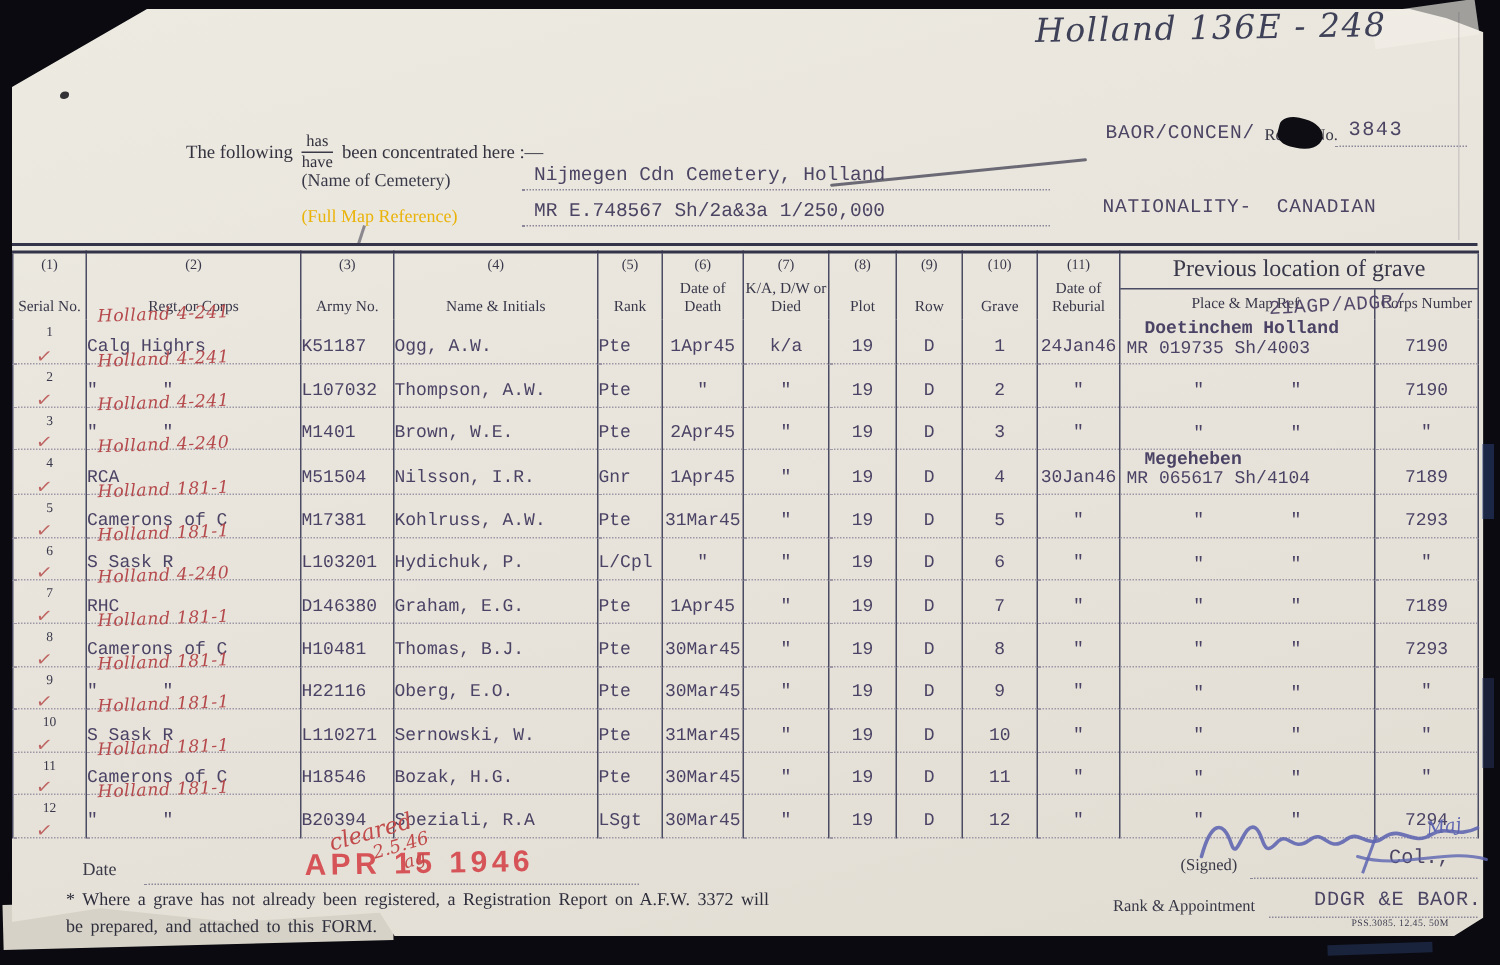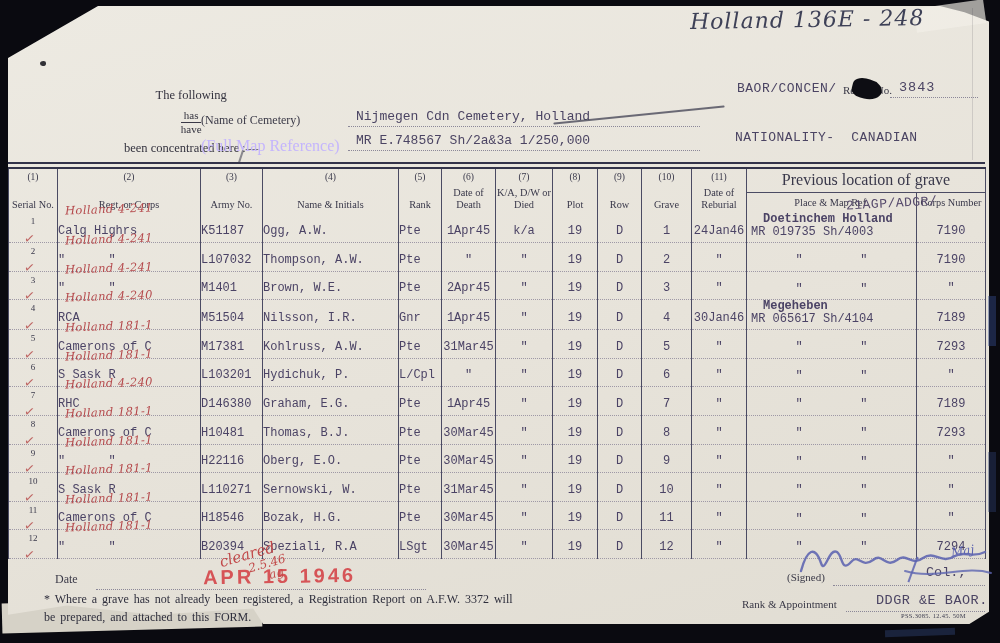--- a/index.html
+++ b/index.html
@@ -23,29 +23,29 @@
   .z{position:absolute;z-index:4;}
   #corner-note{left:690px;top:7px;font-family:"DejaVu Serif",serif;font-style:italic;font-size:22px;
                color:#3e4157;transform:rotate(-1deg);letter-spacing:1px;white-space:nowrap;}
   #title{left:500px;top:36px;transform:translateX(-50%);font-weight:bold;font-size:20px;color:#2d2d3a;
          letter-spacing:.5px;word-spacing:4px;border-bottom:2.5px solid #2a2a36;padding-bottom:3px;white-space:nowrap;}
   .typedtxt{font-family:"Liberation Mono","DejaVu Sans Mono",monospace;color:#4b4463;}
   #baor{left:737px;top:81px;font-size:13px;letter-spacing:.5px;}
   #report-label{left:843px;top:84px;font-size:11px;color:#3a3947;}
   #report-number{left:899px;top:80px;font-size:13.5px;letter-spacing:1px;}
   #report-dotted{left:890px;top:97px;width:88px;border-bottom:1px dotted #8b8798;}
-  #intro{left:124px;top:88px;display:flex;align-items:center;gap:6px;font-size:12.5px;color:#33323e;flex-direction:column;}
+  #intro{left:124px;top:88px;display:flex;align-items:center;gap:6px;font-size:12.5px;color:#33323e;}
   .frac{display:inline-flex;flex-direction:column;align-items:center;font-size:11px;line-height:1.15;}
   .frac .top{border-bottom:1px solid #3a3947;padding:0 3px;}
   #cemetery-label{left:201px;top:113px;font-size:12px;color:#3a3947;}
   #cemetery-value{left:356px;top:109px;font-size:13px;white-space:pre;}
   #cemetery-dotted{left:348px;top:126px;width:352px;border-bottom:1px dotted #8b8798;}
   #strike-line{left:553px;top:114px;width:172px;height:2px;background:#4a4a5a;transform:rotate(-5.7deg);
                border-radius:2px;opacity:.8;z-index:5;}
-  #mapref-label{left:201px;top:137px;font-size:16px;color:#c4b5fd;text-align:center;}
+  #mapref-label{left:201px;top:137px;font-size:12px;color:#eab308;text-align:center;}
   #mapref-value{left:356px;top:133px;font-size:13px;white-space:pre;}
   #mapref-dotted{left:348px;top:150px;width:352px;border-bottom:1px dotted #8b8798;}
   #pen-slash{left:240px;top:150px;width:2px;height:13px;background:#4a4a58;transform:rotate(18deg);opacity:.6;}
   #nationality{left:735px;top:130px;font-size:13px;letter-spacing:.5px;white-space:pre;}
   
   #tbl-topline{left:8px;top:162px;width:977px;height:2px;background:#33334a;}
   #gtable{position:absolute;left:8px;top:167px;width:977px;z-index:4;border-collapse:collapse;table-layout:fixed;
           border-top:2px solid #33334a;border-left:1.5px solid #3c3c52;border-right:1.5px solid #3c3c52;}
   #gtable th,#gtable td{border-left:1px solid #4b4b63;border-right:1px solid #4b4b63;padding:0;overflow:visible;}
   #gtable thead tr:first-child{height:24px;}

